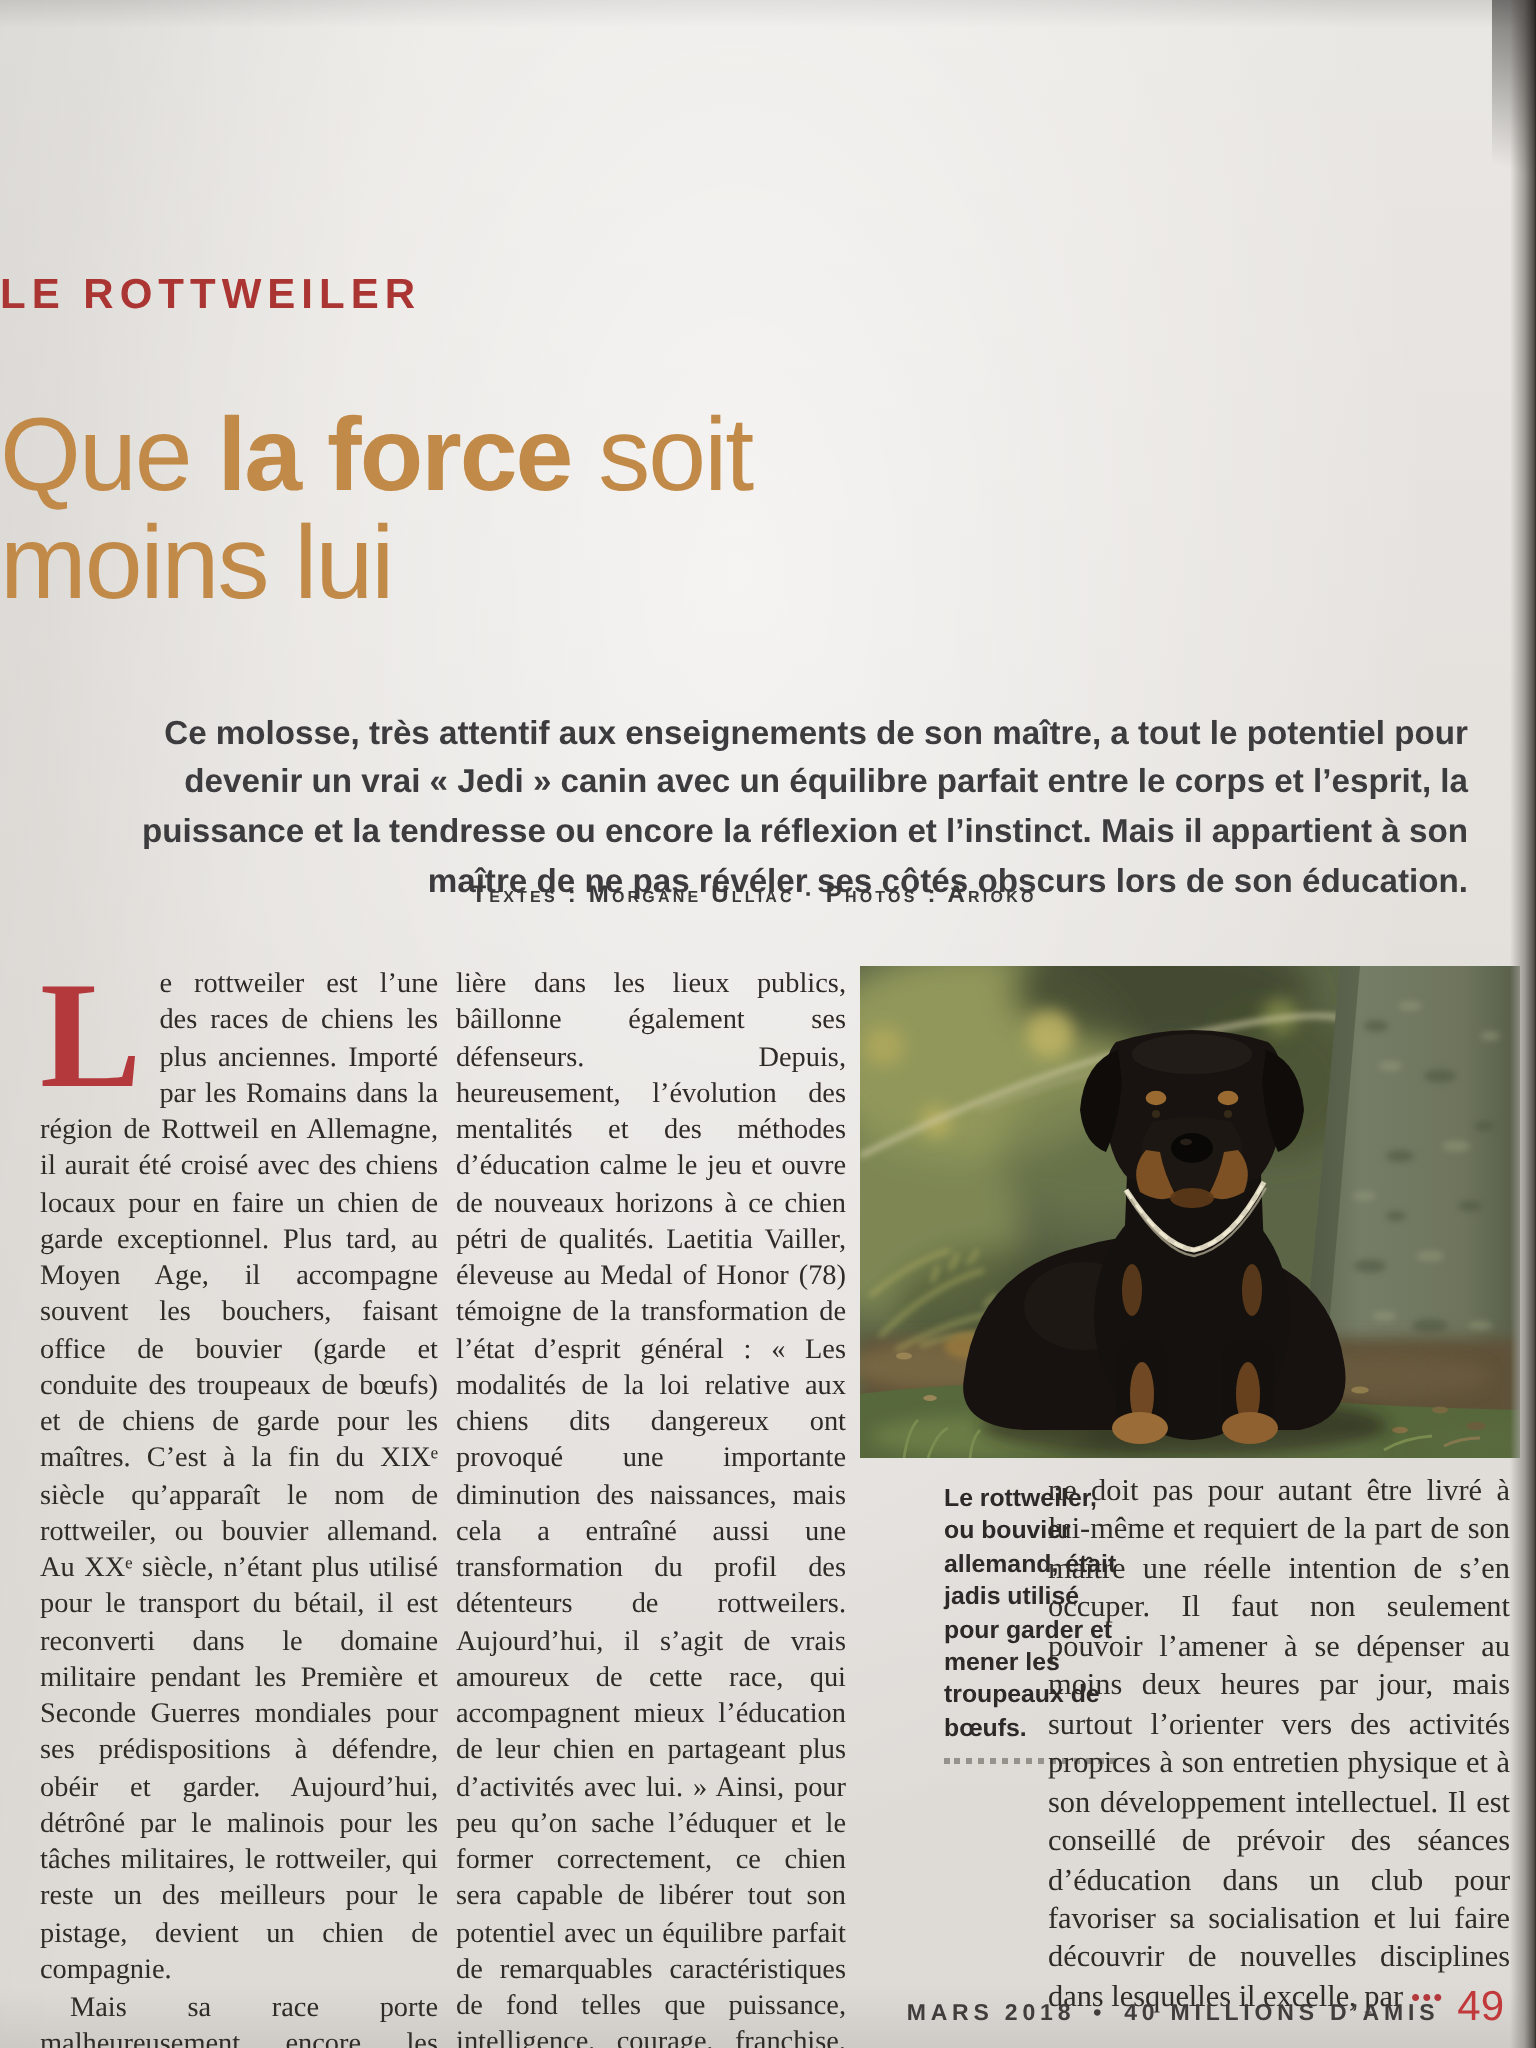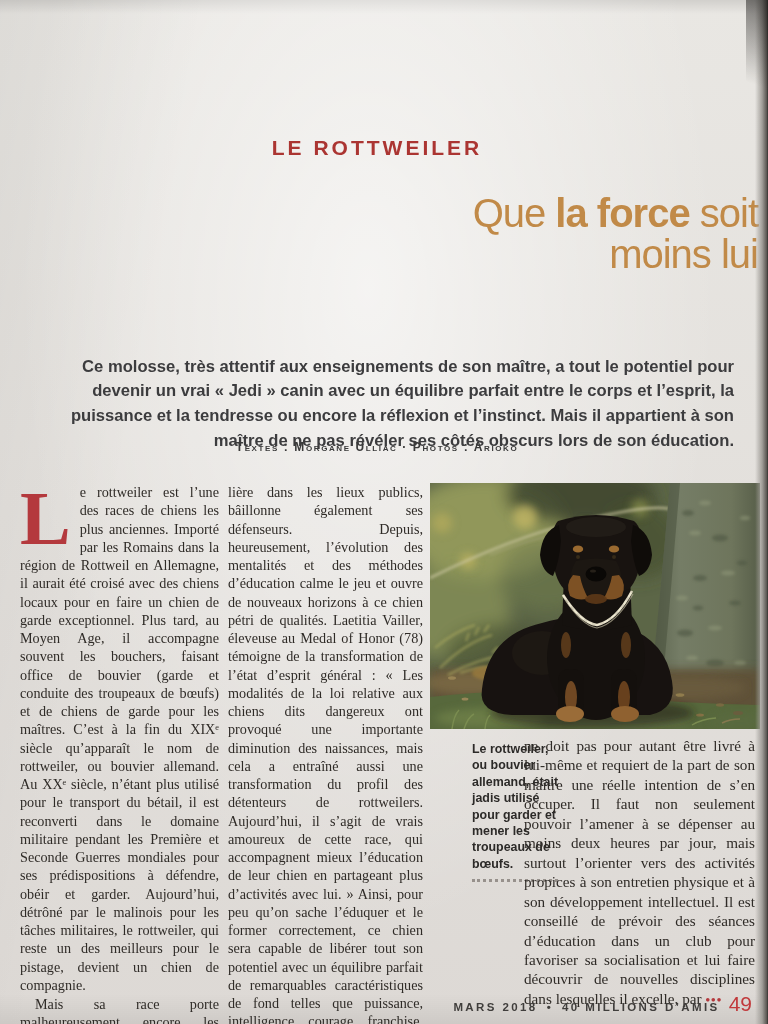--- a/index.html
+++ b/index.html
@@ -21,26 +21,26 @@
     position:absolute;top:0;bottom:0;right:0;width:13px;
     background:linear-gradient(to right, rgba(0,0,0,0), #a19e99 55%, #57534f 92%, #2f2c29);
   }
   .corner-shade{
     position:absolute;top:0;right:0;width:22px;height:120px;
     background:linear-gradient(200deg, rgba(20,18,16,.55), rgba(20,18,16,0) 70%);
   }
 
   
   .kicker{
-    position:absolute;top:136px;left:0;right:14px;text-align:center;
+    position:absolute;top:136px;left:0;right:14px;text-align:left;
     font-size:21px;font-weight:bold;letter-spacing:3px;color:#ab3532;
   }
   .title{
-    position:absolute;top:166px;left:0;right:10px;text-align:right;
-    font-size:40px;line-height:1.04;color:#c18a48;font-weight:400;letter-spacing:-1px;
+    position:absolute;top:166px;left:0;right:10px;text-align:left;
+    font-size:52px;line-height:1.04;color:#c18a48;font-weight:400;letter-spacing:-1px;
   }
   .title .b{font-weight:bold;}
   .intro{
     position:absolute;top:338px;left:28px;right:34px;text-align:right;
     font-size:16.6px;font-weight:bold;color:#3c3c3e;line-height:1.5;
   }
   .byline{
     position:absolute;top:428px;left:0;right:14px;text-align:center;
     font-size:12px;color:#3a3a3a;font-variant:small-caps;letter-spacing:1.6px;font-weight:bold;margin-top:12px;
   }

